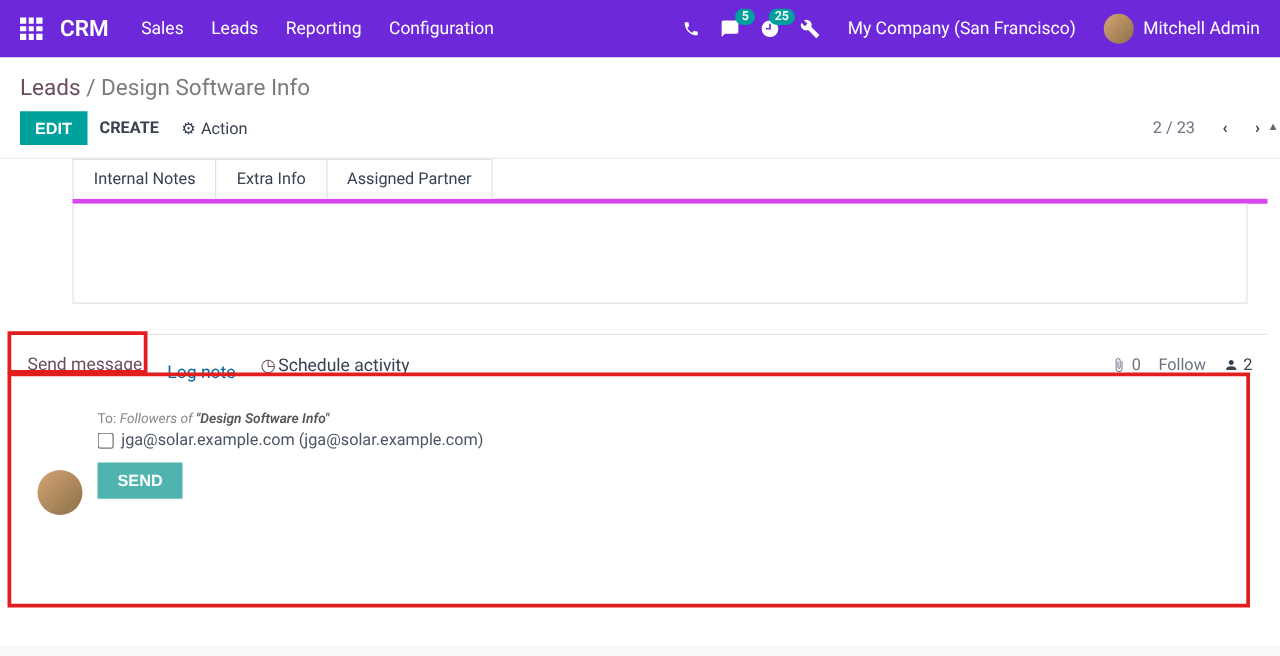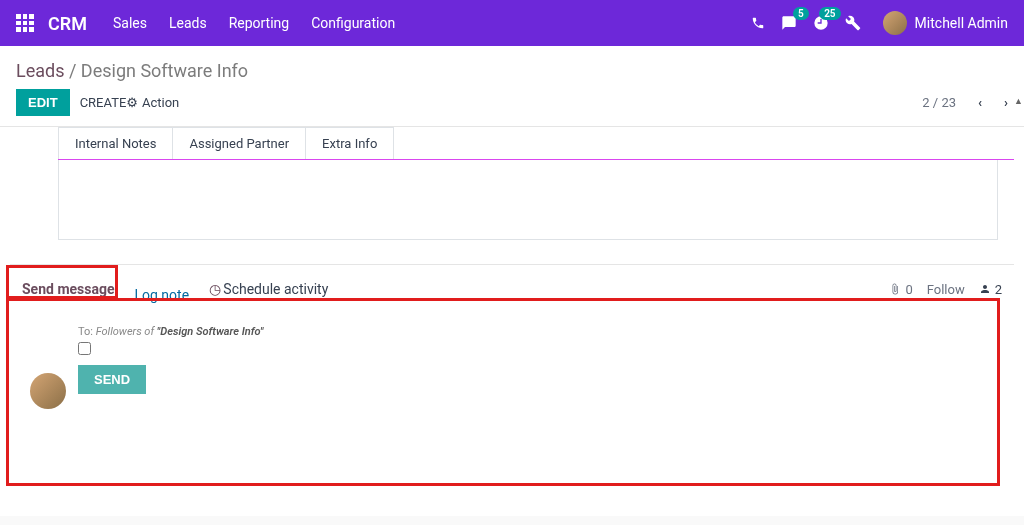--- a/index.html
+++ b/index.html
@@ -17,38 +17,38 @@
   .company { margin-left: 22px; font-size: 14px; }
   .avatar { width: 24px; height: 24px; border-radius: 50%; background: linear-gradient(135deg,#d4a574,#8b6f47); margin-left: 22px; margin-right: 8px; }
   .username { font-size: 14px; }
 
   
   .crumb-row { background: #fff; padding: 14px 16px 8px; }
   .crumb { font-size: 18px; color: #7c7c7c; }
   .crumb a { color: #6b4d5e; text-decoration: none; }
   .action-row { background: #fff; padding: 0 16px 10px; display: flex; align-items: center; border-bottom: 1px solid #e5e5e5; }
   .btn-edit { background: #00a09d; color: #fff; border: none; padding: 6px 12px; font-size: 13px; font-weight: 600; margin-right: 10px; cursor: pointer; }
-  .btn-create { color: #374151; font-weight: 400; cursor: pointer; font-size: 13px; }
+  .btn-create { color: #374151; font-weight: 700; margin-right: 18px; cursor: pointer; font-size: 13px; }
   .action-dd { color: #374151; cursor: pointer; font-size: 13px; }
   .gear { margin-right: 4px; }
   .pager { margin-left: auto; color: #6b7280; display: flex; align-items: center; gap: 22px; }
   .pager .chev { cursor: pointer; color: #374151; font-weight: bold; }
 
   
   .content { background: #fff; margin: 0; padding: 0 10px; position: relative; height: calc(525px - 46px - 52px - 38px); overflow-y: auto; }
 
-  .tabs-strip { display: flex; border-bottom: 1px solid #d946ef; margin-left: 48px; }
+  .tabs-strip { display: flex; border-bottom: 4px solid #d946ef; margin-left: 48px; }
   .tab { padding: 8px 16px; border: 1px solid #dee2e6; border-bottom: none; background: #fff; font-size: 13px; color: #374151; cursor: pointer; margin-right: -1px; }
   .tab-body { border: 1px solid #dee2e6; border-top: none; margin-left: 48px; margin-right: 16px; height: 80px; background: #fff; }
 
   
   .chatter { margin-top: 24px; border-top: 1px solid #e5e5e5; padding-top: 0; }
   .chatter-tabs { display: flex; align-items: center; padding: 10px 12px; gap: 20px; }
   .ct { font-size: 14px; cursor: pointer; color: #374151; }
-  .ct.active { color: #6b4d5e; font-weight: 700; }
+  .ct.active { color: #6b4d5e; font-weight: 400; }
   .ct.log { color: #0369a1; margin-top: 12px; }
   .clock-icon { color: #6b4d5e; margin-right: 2px; }
   .chatter-right { margin-left: auto; display: flex; align-items: center; gap: 14px; color: #6b7280; font-size: 13px; }
   .attach-count { display: flex; align-items: center; gap: 4px; }
   .follow-link { cursor: pointer; }
   .followers { color: #374151; display: flex; align-items: center; gap: 4px; }
 
   .compose-wrap { padding: 12px 12px 18px; position: relative; }
   .to-line { font-size: 11px; color: #888; margin-left: 56px; }
   .to-line b { font-weight: 600; color: #555; }
@@ -106,20 +106,21 @@
     <svg width="16" height="16" viewBox="0 0 24 24" fill="#fff">
         <path d="M12 2a10 10 0 100 20 10 10 0 000-20zm1 11H7v-2h4V6h2v7z"></path>
       </svg>
     <span class="badge">25</span>
   </div>
   <div class="top-icon">
     <svg width="16" height="16" viewBox="0 0 24 24" fill="#fff">
         <path d="M22.7 19l-9.1-9.1c.9-2.3.4-5-1.5-6.9-2-2-5-2.4-7.4-1.3L9 6 6 9 1.6 4.7C.4 7.1.9 10.1 2.9 12.1c1.9 1.9 4.6 2.4 6.9 1.5l9.1 9.1c.4.4 1 .4 1.4 0l2.3-2.3c.5-.4.5-1.1.1-1.4z"></path>
       </svg>
   </div>
+  <div class="company">My Company (San Francisco)</div>
   <div class="avatar"></div>
   <div class="username">Mitchell Admin</div>
 </div>
 
 <div class="crumb-row">
   <span class="crumb">
     <a href="#">Leads</a>
     <span> / </span>
     <span>Design Software Info</span>
   </span>
@@ -135,22 +136,22 @@
     <span>2 / 23</span>
     <span class="chev">‹</span>
     <span class="chev">›</span>
   </div>
 </div>
 
 <div class="content">
 
   <div class="tabs-strip">
     <div class="tab">Internal Notes</div>
+    <div class="tab">Extra Info</div>
     <div class="tab">Assigned Partner</div>
-    <div class="tab">Extra Info</div>
   </div>
   <div class="tab-body"></div>
 
   <div class="chatter">
     <div class="chatter-tabs">
       <span class="ct active">Send message</span>
       <span class="ct log">Log note</span>
       <span class="ct">
         <span class="clock-icon">◷</span><span>Schedule activity</span>
       </span>
@@ -171,20 +172,21 @@
       </div>
     </div>
 
     <div class="compose-wrap">
       <div class="to-line">
         <span>To:</span>
         <i><span>Followers of</span> <b>"Design Software Info"</b></i>
       </div>
       <label class="suggest">
         <input type="checkbox" style="">
+        <span>jga@solar.example.com (jga@solar.example.com)</span>
       </label>
       <div class="compose-avatar"></div>
       <button class="send-btn">SEND</button>
     </div>
   </div>
 </div>
 
 <div class="hl hl-tab"></div>
 <div class="hl hl-compose"></div>
 

